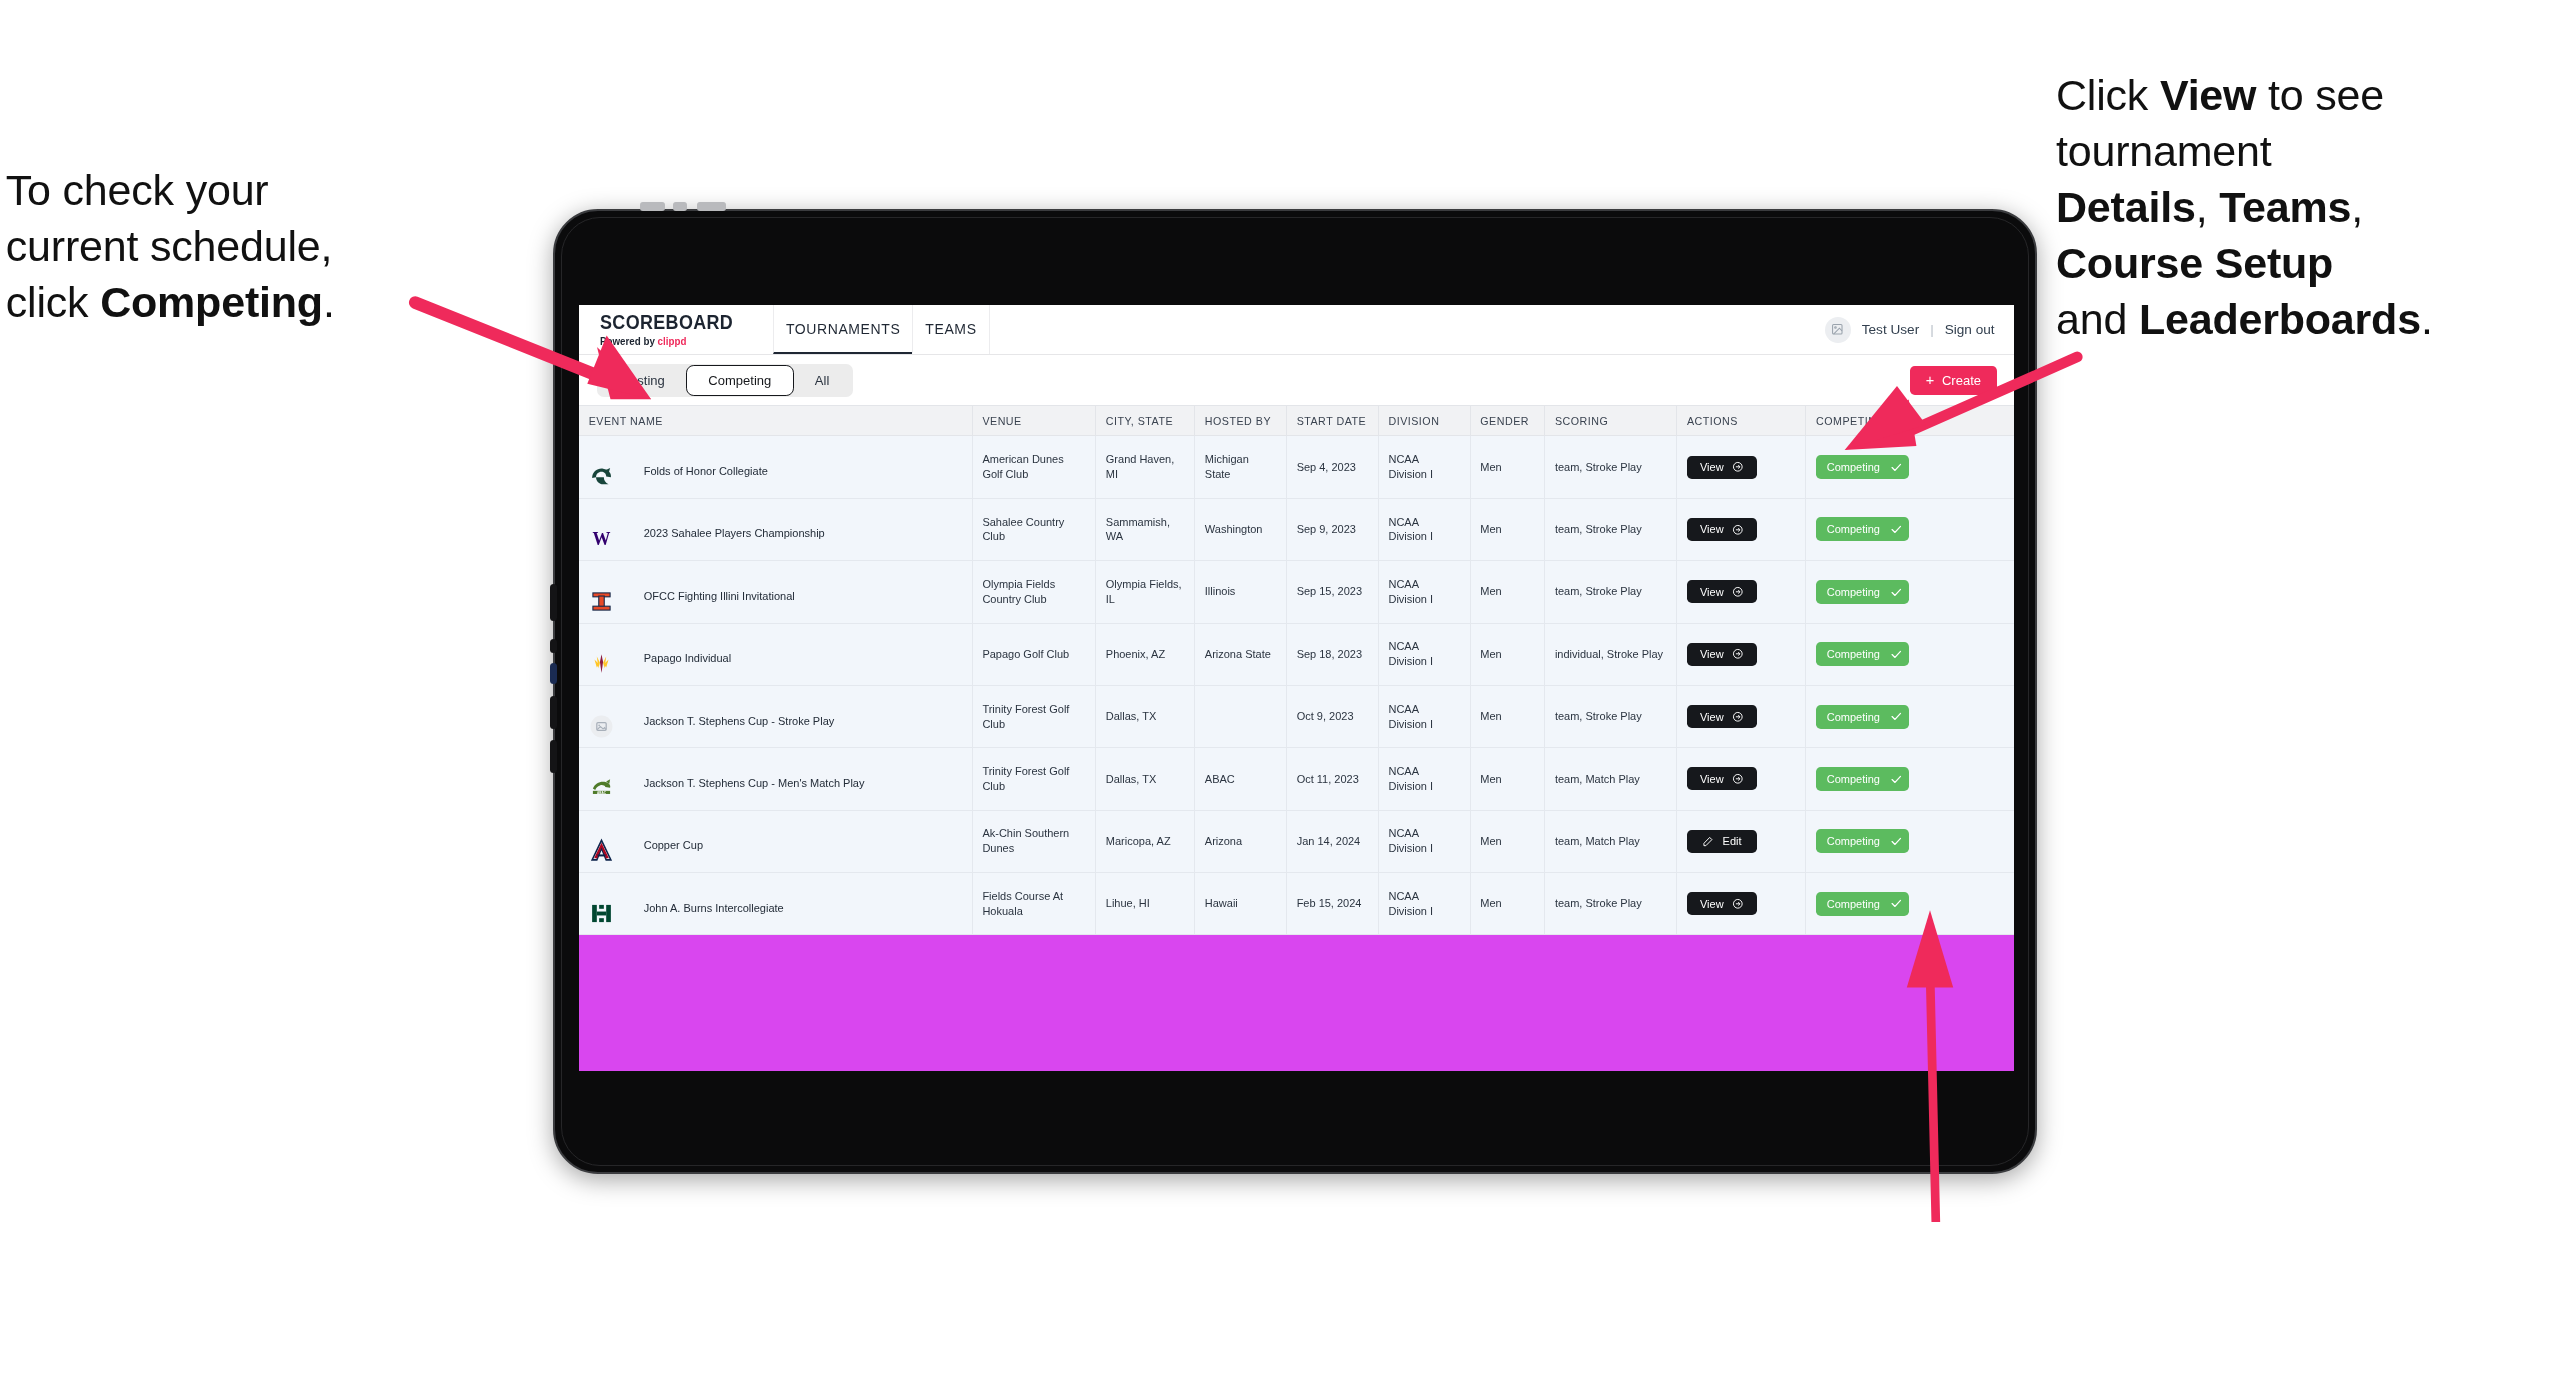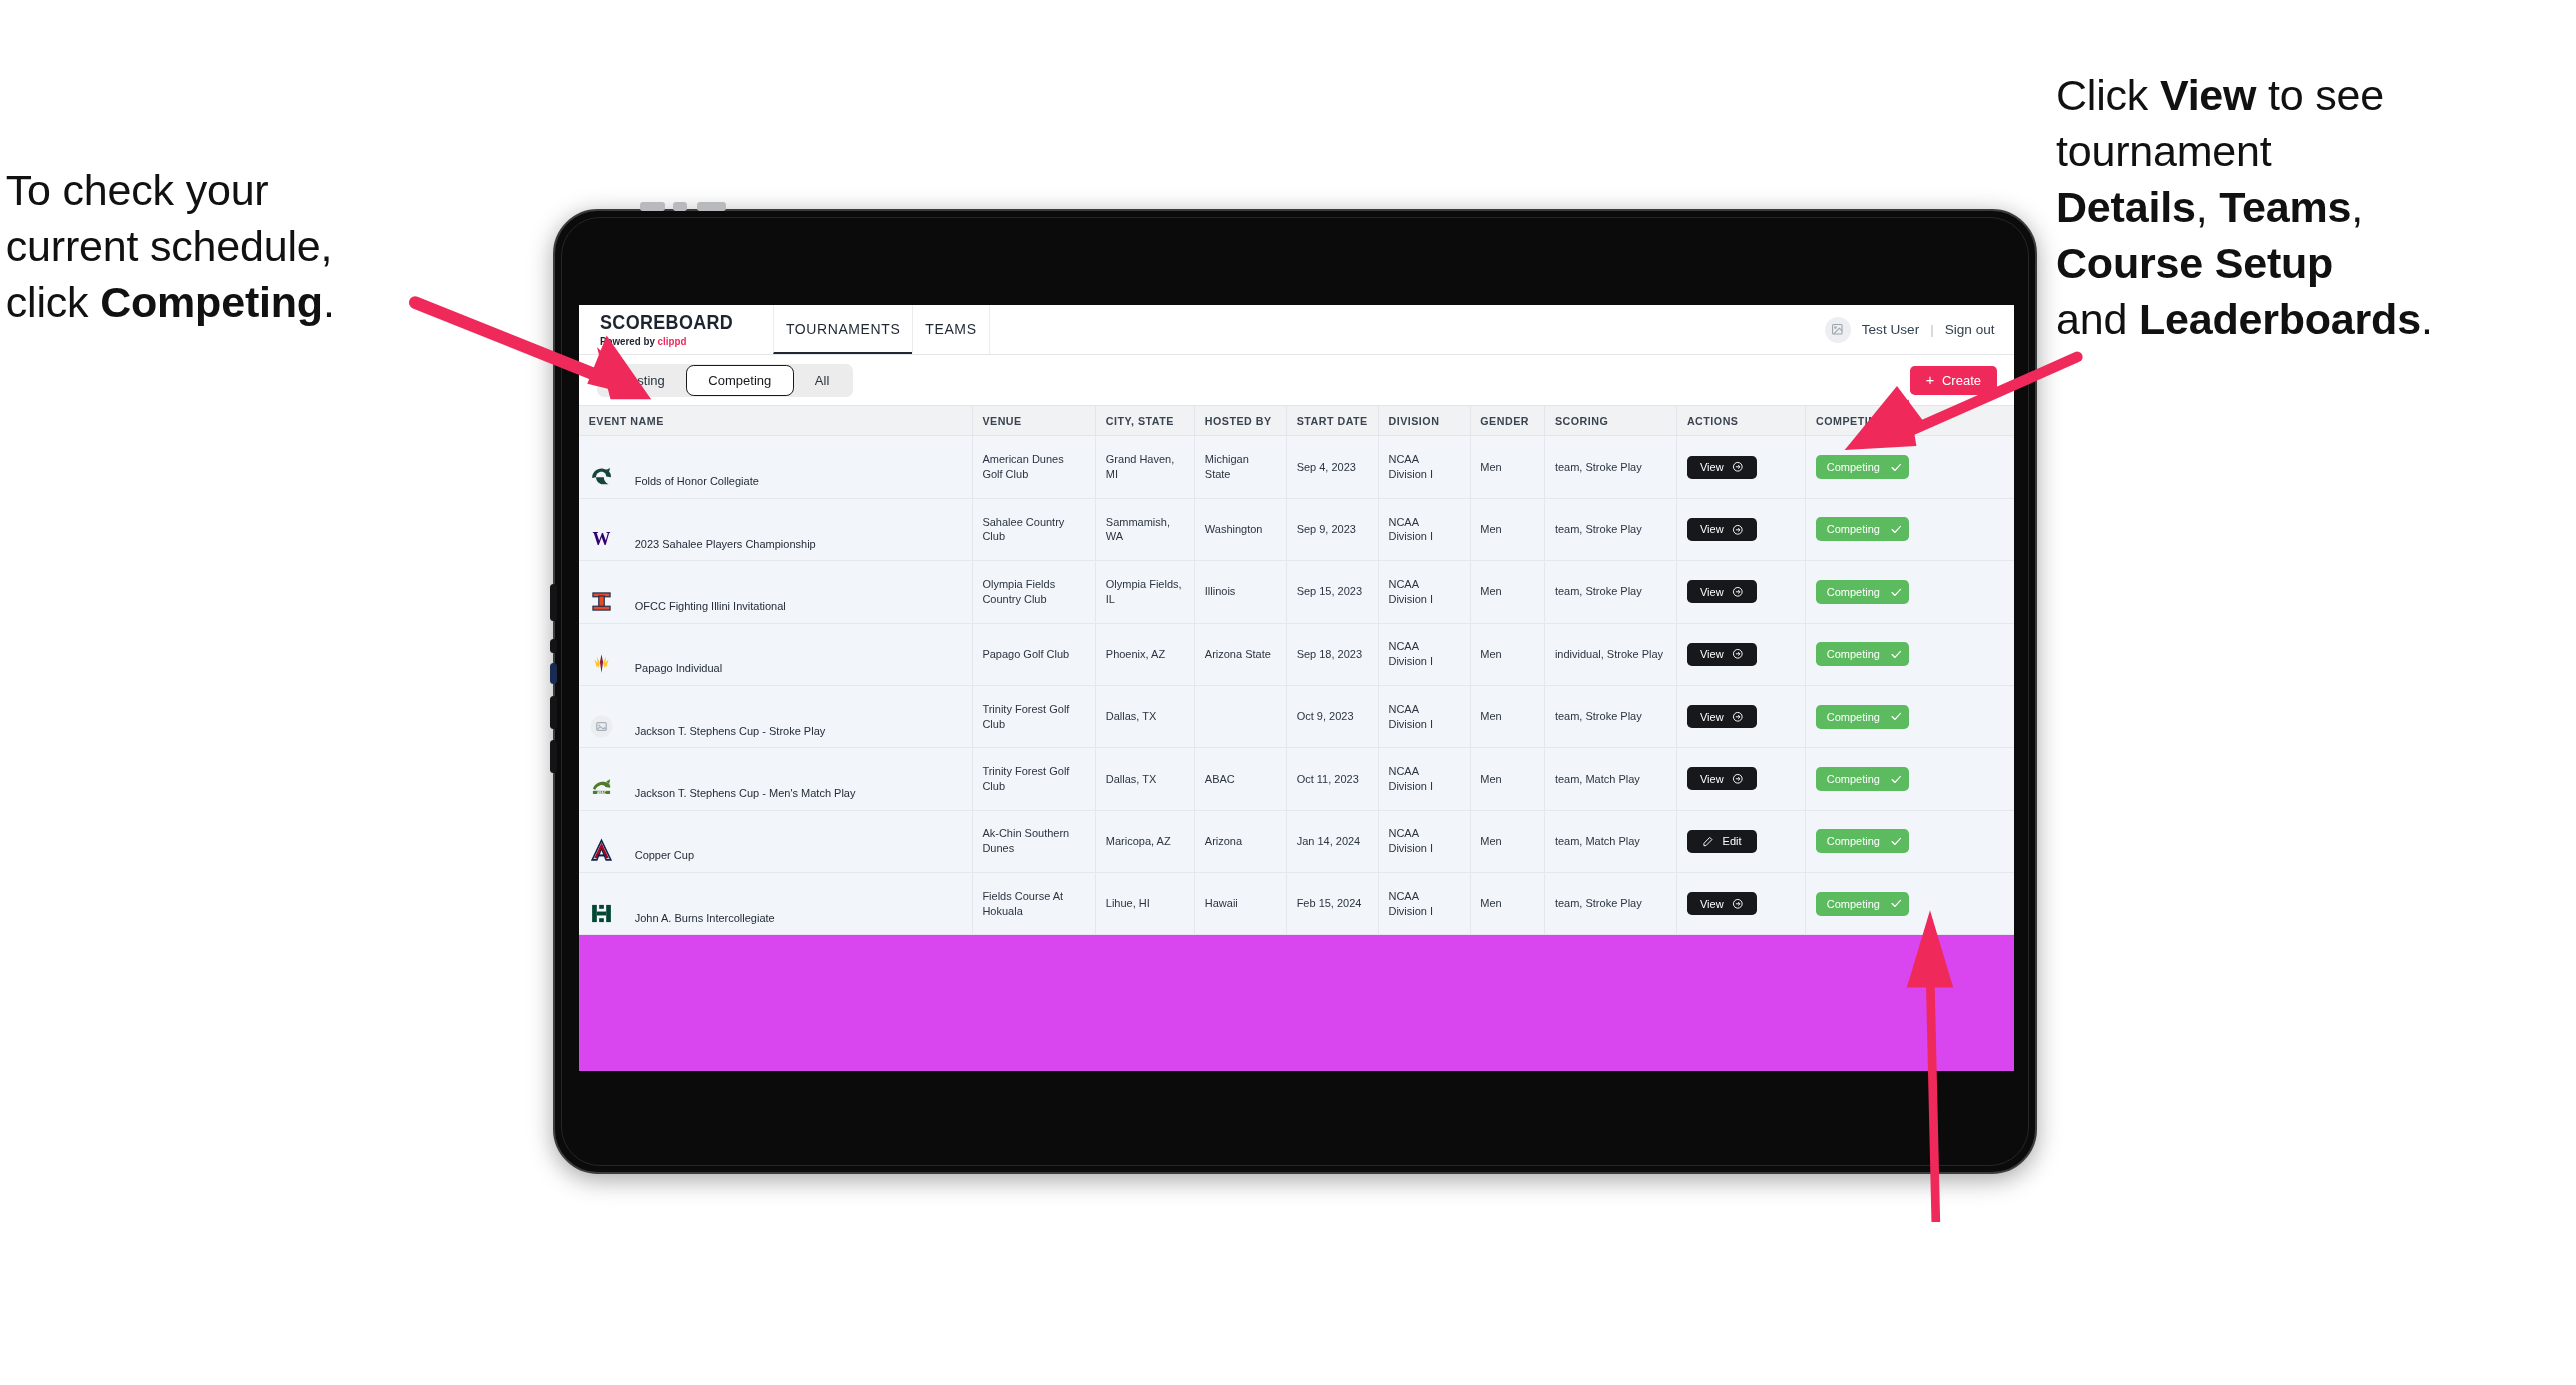--- a/index.html
+++ b/index.html
@@ -130,37 +130,37 @@
     background:#ef2a5b; color:#fff; border:none; border-radius:4.8px;
     height: 29px; padding: 0 15.5px; font-size: 13px; cursor:pointer;
     font-family:"Liberation Sans", sans-serif;
   }
   #create-btn .plus { font-size:14.5px; line-height:1; }
 
   
   #table-wrap { background:#fafafa; }
   table { width:100%; border-collapse: collapse; table-layout: fixed; }
   thead th {
-    background:#f1f2f4; text-align:left; font-weight:700;
+    background:#f1f2f4; text-align:left; font-weight:400;
     font-size: 10.7px; letter-spacing: 0.5px; color:#3a4350;
     padding: 8.7px 9.7px; border-right:1px solid #e3e5e9;
     border-top:1px solid #e3e5e9; border-bottom:1px solid #e3e5e9;
     white-space: nowrap;
   }
   thead th:last-child { border-right:none; }
   tbody td {
     background:#f2f6fb; font-size: 11px; color:#2b3440;
     padding: 8.7px 9.7px; border-right:1px solid #e4e8ee;
     border-bottom:1px solid #e4e8ee; vertical-align: middle;
     line-height: 1.35;
   }
   tbody td:last-child { border-right:none; }
   tbody tr { height: 47px; }
 
-  .ev-cell { display:flex; align-items:flex-end; gap: 21px; margin-top: 19px; }
+  .ev-cell { display:flex; align-items:flex-start; gap: 30px; margin-top: 19px; }
   .logo { width: 25px; height: 25px; flex: 0 0 25px; display:flex; align-items:center; justify-content:center; }
   .ev-name { font-size: 11px; color:#232c38; }
 
   .btn-view {
     display:inline-flex; align-items:center; justify-content:center; gap:8.7px;
     background:#16181c; color:#ffffff; border:none; border-radius:4.8px;
     height: 23px; min-width: 70px; padding: 0 11.6px; font-size: 11px; cursor:pointer;
     font-family:"Liberation Sans", sans-serif;
   }
   .btn-comp {

